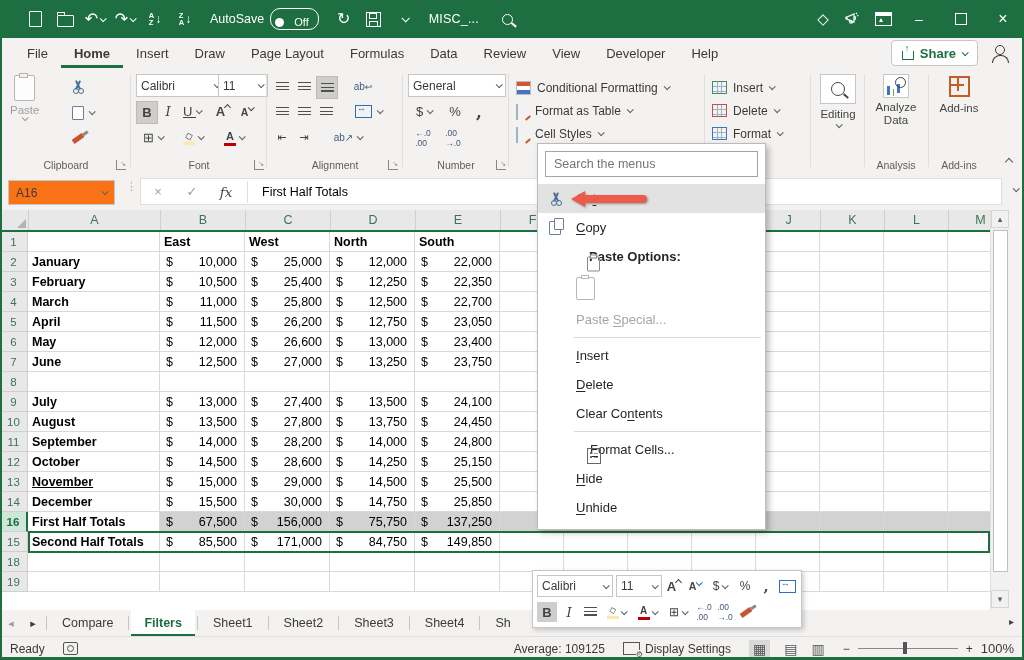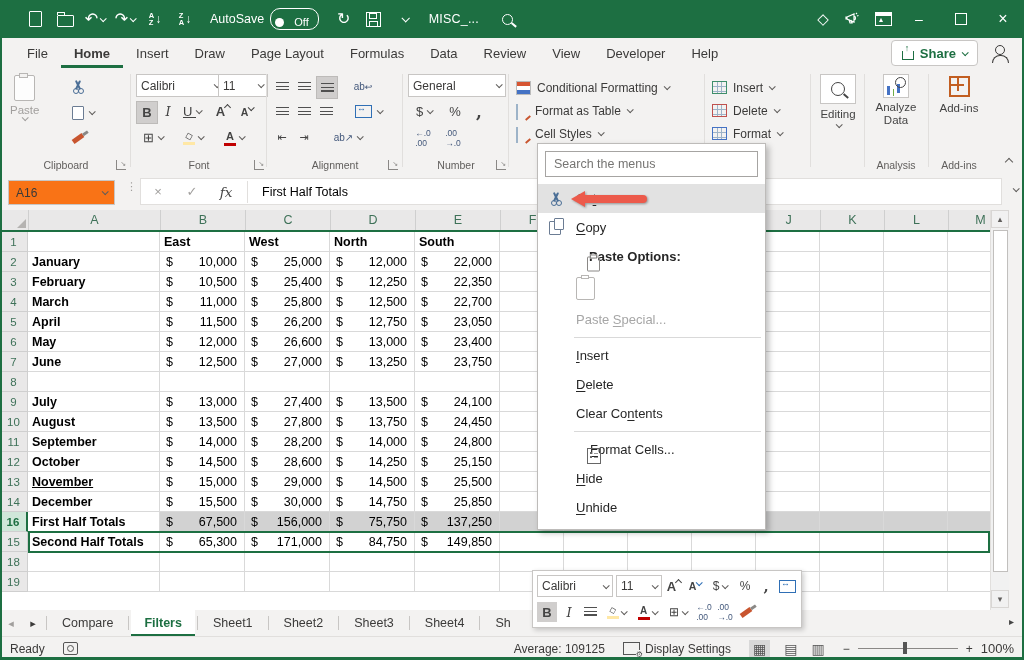--- a/index.html
+++ b/index.html
@@ -915,21 +915,21 @@
         <div class="g-cell selcell" style="width: 64px;"></div>
         <div class="g-cell selcell" style="width: 64px;"></div>
         <div class="g-cell selcell" style="width: 64px;"></div>
         <div class="g-cell selcell" style="width: 64px;"></div>
       </div>
       <div class="g-row">
         <div class="g-gut">15</div>
         <div class="g-cell bold" style="width: 132px;">Second Half Totals</div>
         <div class="g-cell money" style="width: 85px;">
           <span>$</span>
-          <span>65,300</span>
+          <span>85,500</span>
         </div>
         <div class="g-cell money" style="width: 85px;">
           <span>$</span>
           <span>171,000</span>
         </div>
         <div class="g-cell money" style="width: 85px;">
           <span>$</span>
           <span>84,750</span>
         </div>
         <div class="g-cell money" style="width: 85px;">

